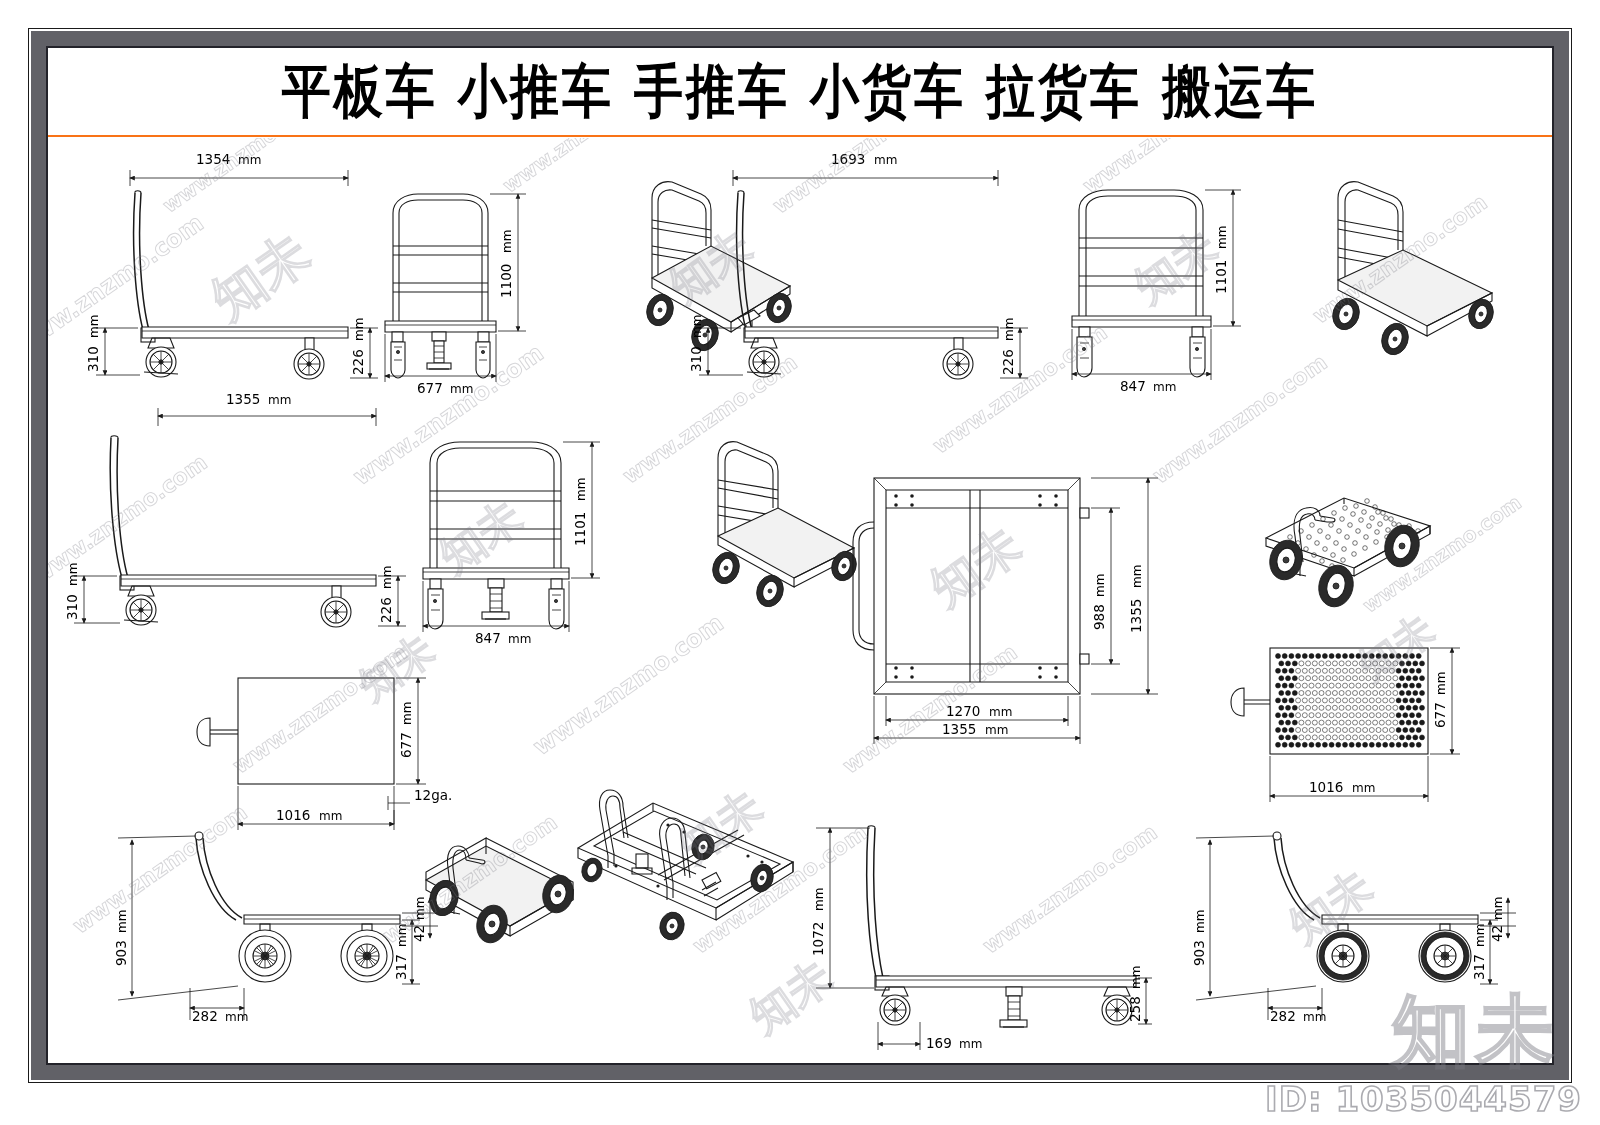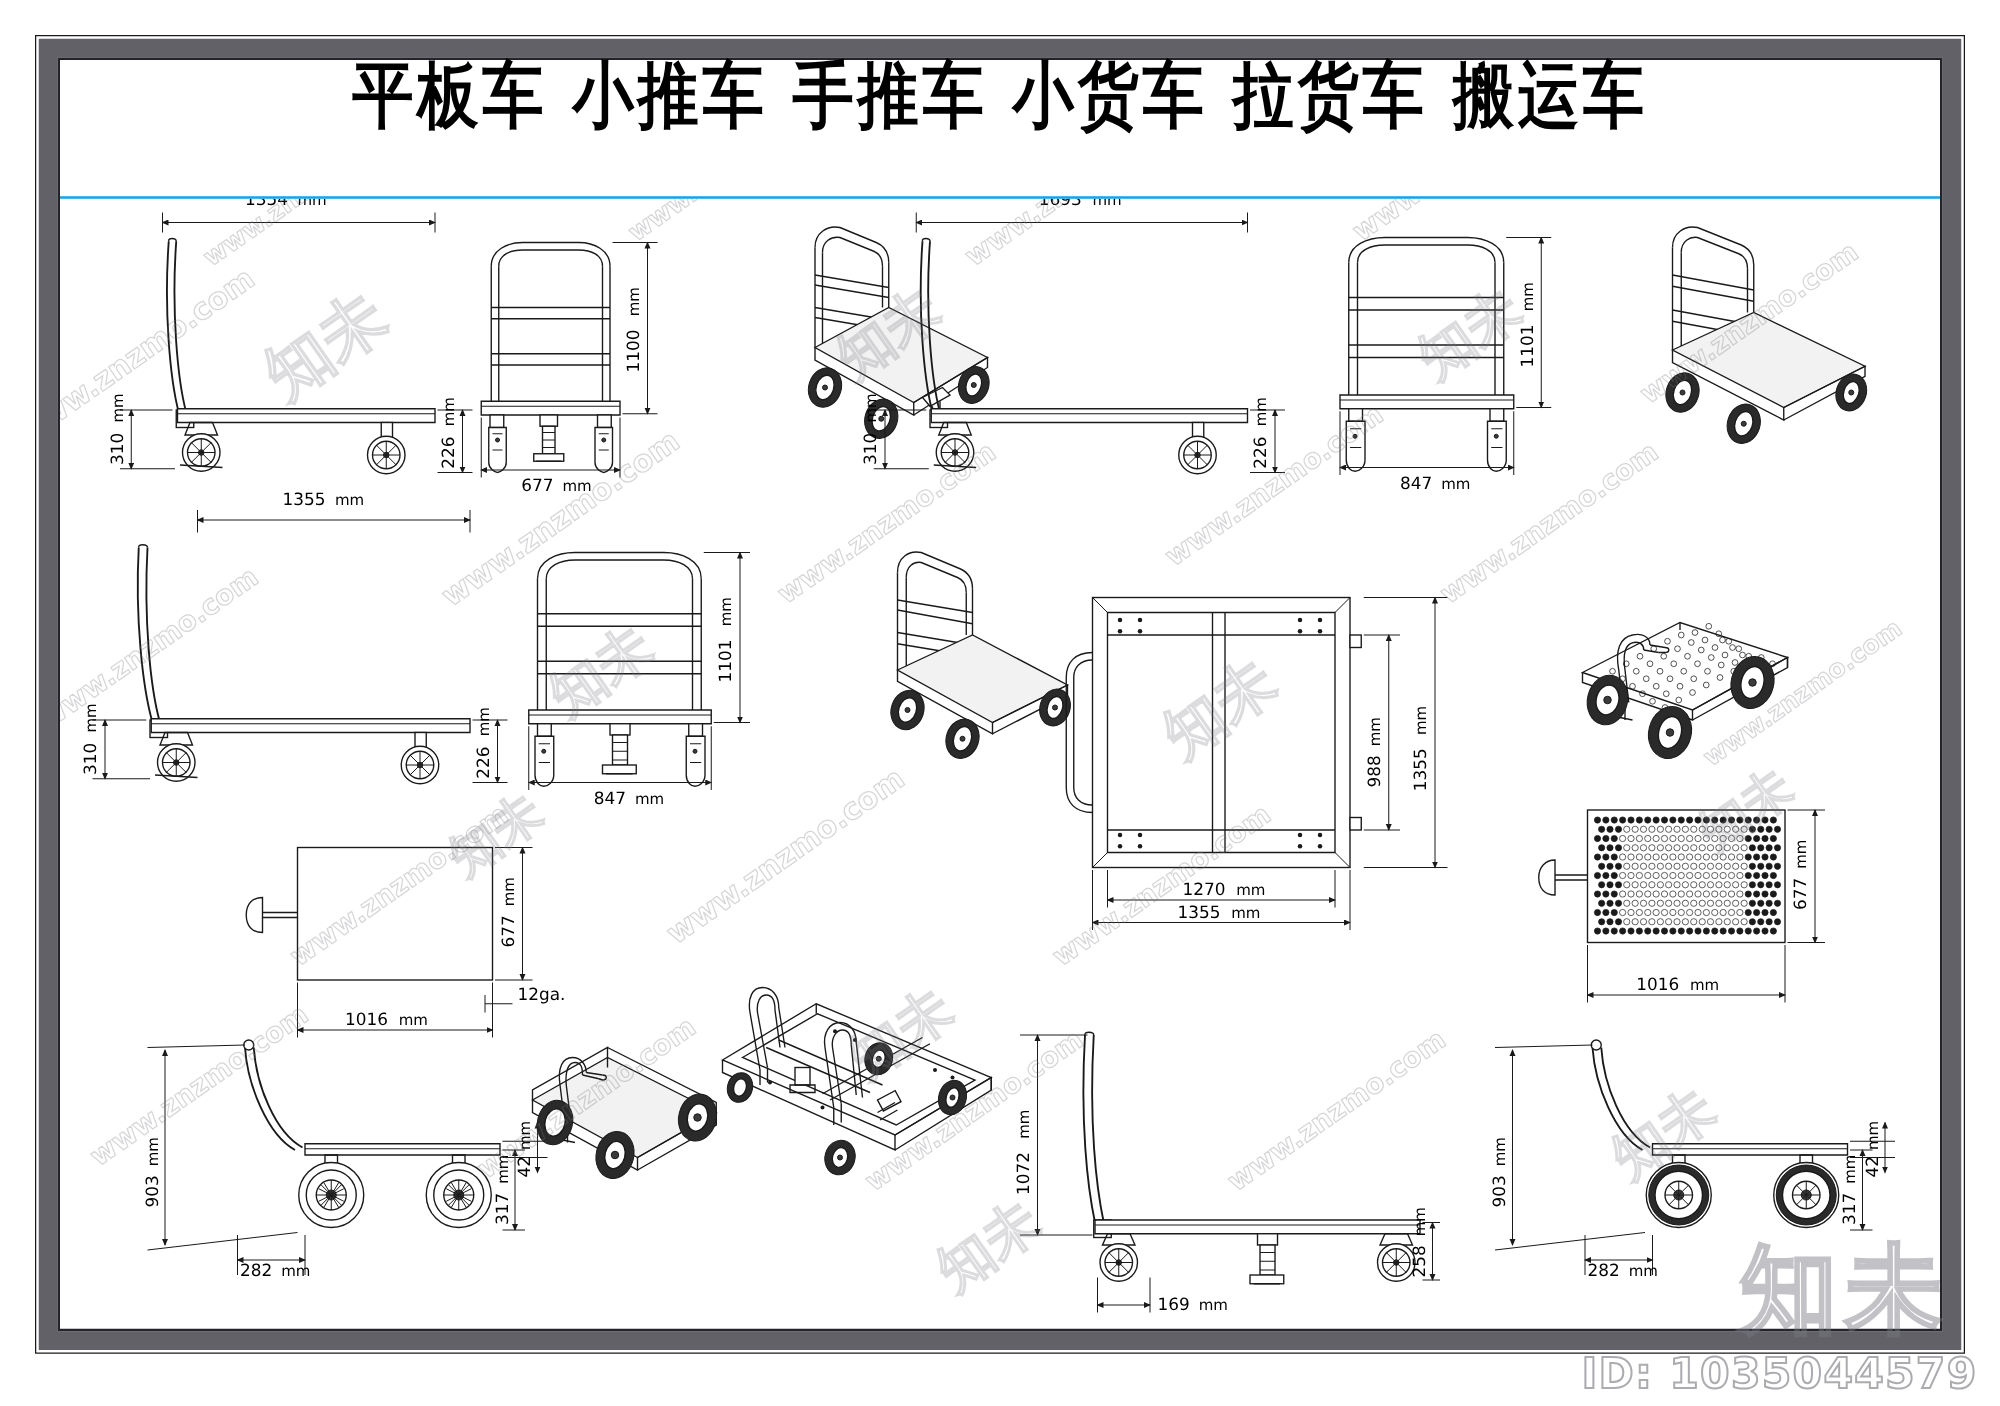--- a/index.html
+++ b/index.html
@@ -34,23 +34,23 @@
     left: 46px; top: 46px;
     width: 1508px; height: 1019px;
     background: #ffffff;
     border: 2px solid #23232a;
   }
 
   
   .title-block {
     position: absolute;
     left: 48px; top: 48px;
-    width: 1504px; height: 111px;
-    border-bottom: 2px solid #0ea5e9;
-    display: flex; justify-content: center;
+    width: 1504px; height: 89px;
+    border-bottom: 2px solid #f97316;
+    display: flex; align-items: center; justify-content: center;
     background: #fff;
     z-index: 6;
   }
   .title-text {
     font-family: "DejaVu Sans", sans-serif;
     font-size: 49px;
     font-weight: 700;
     letter-spacing: 3px;
     color: #000;
     white-space: nowrap;

